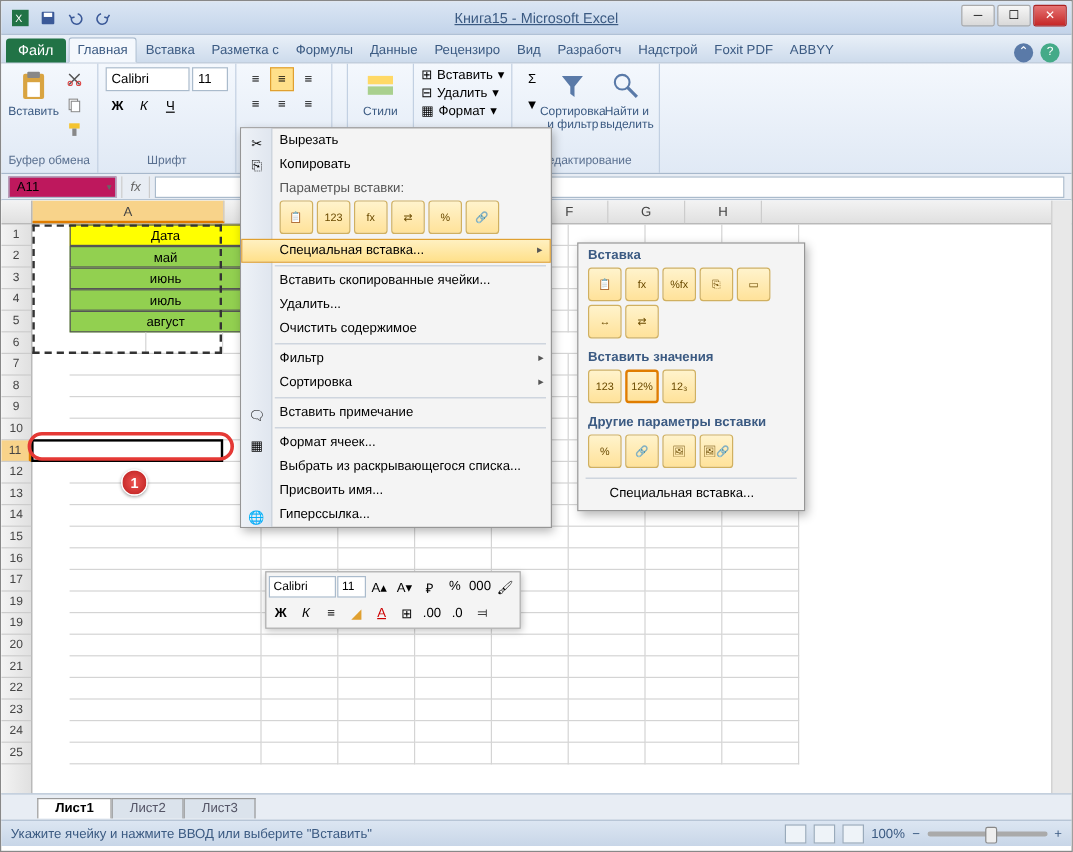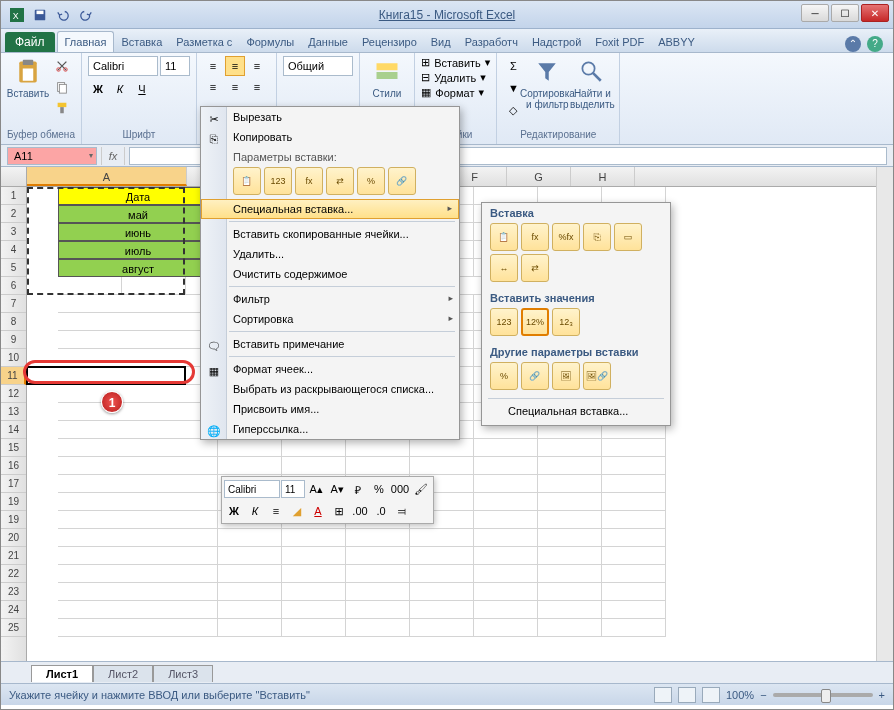--- a/index.html
+++ b/index.html
@@ -25,21 +25,21 @@
 .big-btn { width: 42px; display: flex; flex-direction: column; align-items: center; gap: 2px; padding: 2px; }
 .big-btn svg { width: 28px; height: 28px; }
 .big-btn-label { font-size: 10px; color: #3b5a82; text-align: center; line-height: 1.1; }
 .small-col { display: flex; flex-direction: column; gap: 1px; }
 .small-btn { width: 20px; height: 20px; display: flex; align-items: center; justify-content: center; }
 .font-controls { display: flex; flex-direction: column; gap: 3px; }
 .font-row { display: flex; gap: 2px; align-items: center; }
 .font-box { border: 1px solid #abc; background: #fff; padding: 1px 4px; font-size: 11px; height: 20px; display: flex; align-items: center; }
 .num-box { height: 20px; border: 1px solid #abc; background: #fff; font-size: 11px; padding: 0 4px; display: flex; align-items: center; }
 .formula-bar { height: 22px; background: #e8edf4; border-bottom: 1px solid #a7b8cc; display: flex; align-items: center; }
-.name-box { width: 90px; height: 18px; border: 1px solid #abc; background: #fca5a5; margin-left: 6px; padding-left: 6px; font-size: 11px; display: flex; align-items: center; justify-content: space-between; }
+.name-box { width: 90px; height: 18px; border: 1px solid #abc; background: #be185d; margin-left: 6px; padding-left: 6px; font-size: 11px; display: flex; align-items: center; justify-content: space-between; }
 .name-box::after { content: "▾"; color: #666; font-size: 8px; margin-right: 3px; }
 .fx-label { width: 24px; text-align: center; font-style: italic; color: #666; border-left: 1px solid #ccc; border-right: 1px solid #ccc; margin: 0 4px; height: 18px; line-height: 18px; }
 .formula-input { flex: 1; height: 18px; border: 1px solid #abc; background: #fff; margin-right: 6px; }
 .sheet-area { position: relative; height: 494px; background: #fff; overflow: hidden; }
 .col-headers { display: flex; height: 20px; background: linear-gradient(#f3f3f3,#e0e0e0); border-bottom: 1px solid #aaa; margin-left: 26px; }
 .col-h { width: 160px; border-right: 1px solid #ccc; text-align: center; font-size: 11px; color: #444; line-height: 20px; }
 .col-h.narrow { width: 64px; }
 .col-h.sel { background: #f8d38a; border-bottom: 2px solid #e07d00; }
 .row-area { display: flex; height: calc(100% - 20px); }
 .row-headers { width: 26px; background: linear-gradient(90deg,#f3f3f3,#e0e0e0); border-right: 1px solid #aaa; }
@@ -200,23 +200,20 @@
         <div class="font-row">
             <div class="small-btn">≡</div>
             <div class="small-btn">≡</div>
             <div class="small-btn">≡</div>
           </div>
       </div>
     </div>
     <div class="group-label"></div>
   </div>
   <div class="ribbon-group">
-    <div class="group-body font-controls">
-      <div class="num-box" style="width:70px">Общий</div>
-    </div>
     <div class="group-label"></div>
   </div>
   <div class="ribbon-group">
     <div class="group-body">
         <div class="big-btn">
           <svg viewBox="0 0 32 32">
             <rect x="4" y="6" width="24" height="8" fill="#ffd966"></rect>
             <rect x="4" y="16" width="24" height="8" fill="#a9d08e"></rect>
           </svg>
           <div class="big-btn-label">Стили</div>

